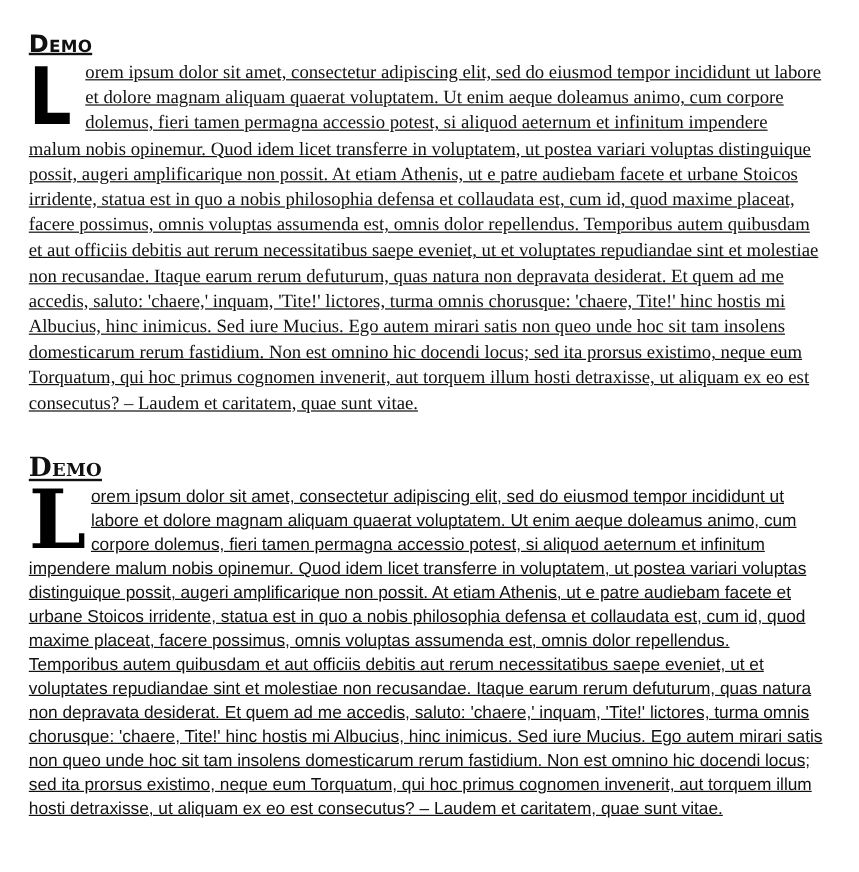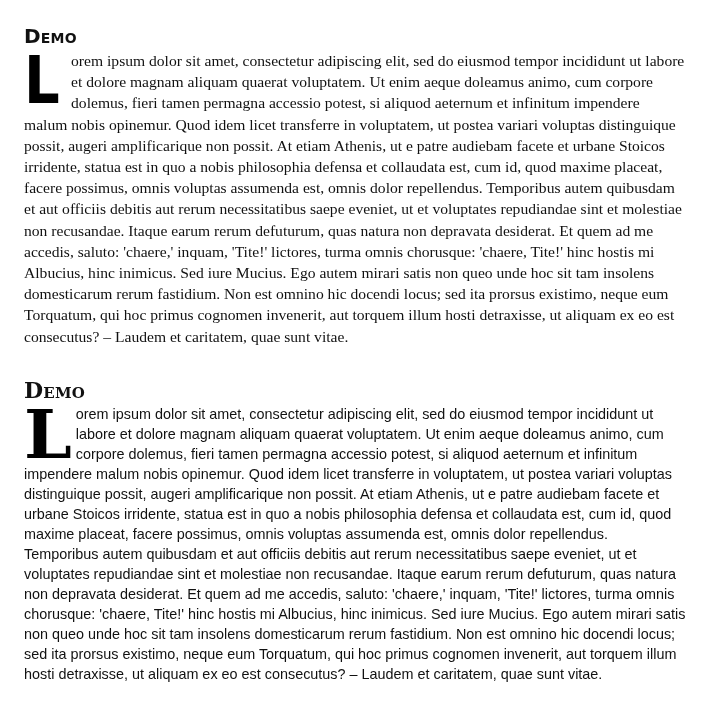--- a/index.html
+++ b/index.html
@@ -1,17 +1,17 @@
 <!DOCTYPE html>
 <html><head>
 <meta charset="utf-8">
 <style>
   html, body { margin: 0; padding: 0; background: #ffffff; }
   body { width: 716px; height: 727px; overflow: hidden; color: #111; }
-  .section { position: absolute; left: 24px; width: 662px; }
+  .section { position: absolute; left: 24px; width: 662px; text-decoration: underline; }
   #s1 { top: 22px; }
   #s2 { top: 376px; }
   h2 { margin: 0; font-size: 22px; font-variant: small-caps; font-weight: bold; line-height: 28px; letter-spacing: 0.2px; }
   #s1 h2 { font-family: "DejaVu Sans", sans-serif; font-size: 20px; }
   #s2 h2 { font-family: "DejaVu Serif", serif; }
   p { margin: 0; }
   #s1 p { font-family: "Liberation Serif", serif; font-size: 15.6px; line-height: 21.2px; }
   #s2 p { font-family: "Liberation Sans", sans-serif; font-size: 14.4px; line-height: 20px; }
   .dropcap { float: left; font-weight: bold; color: #000; margin-right: 6px; }
   #s1 .dropcap { font-family: "DejaVu Sans", sans-serif; font-size: 66px; line-height: 54px; margin-top: 4px; margin-right: 5px; transform: scaleX(0.85); transform-origin: left; }

